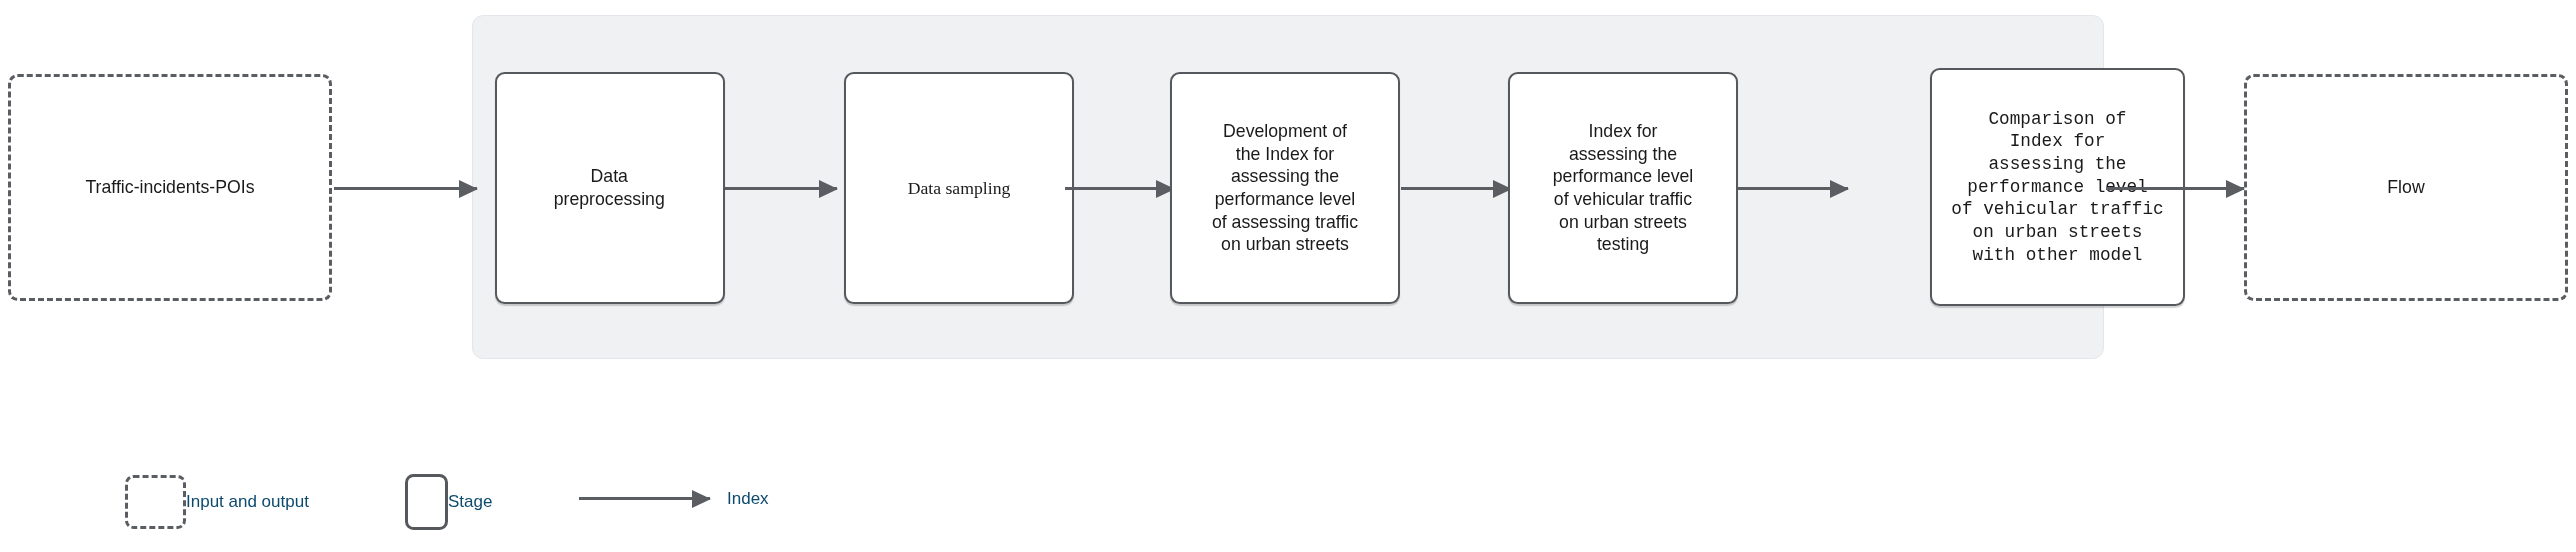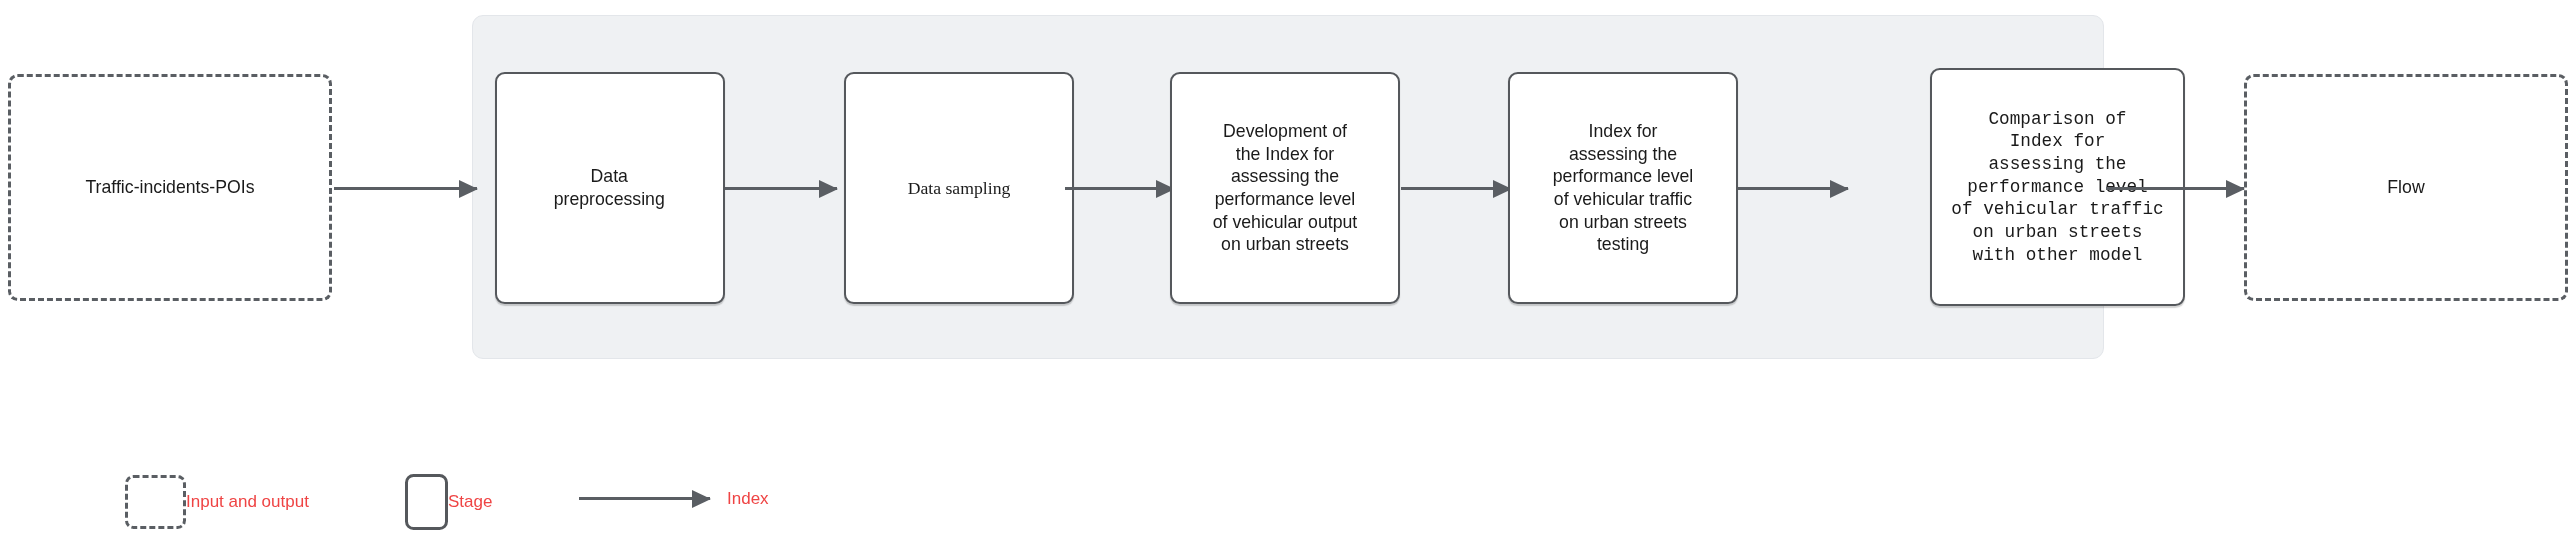--- a/index.html
+++ b/index.html
@@ -127,21 +127,21 @@
     right: -1.2px;
     top: 50%;
     transform: translateY(-50%);
     width: 0; height: 0;
     border-top: 9.8px solid transparent;
     border-bottom: 9.8px solid transparent;
     border-left: 19.5px solid #5a5e63;
   }
   .legend-text {
     font-size: 17px;
-    color: #ef4444;
+    color: #0c4a6e;
     white-space: nowrap;
   }
 </style>
 </head>
 <body>
 
 <div id="canvas">
 
   <div class="panel"></div>
 
@@ -162,21 +162,21 @@
     <span class="label">Data sampling</span>
   </div>
 
   <div class="arrow" style="left:1065px; top:187px; width:109px;"></div>
 
   <div class="node stage" style="left:1170px; top:72px; width:230px; height:232px;">
     <span class="label">Development of
 the Index for
 assessing the
 performance level
-of vehicular output
+of assessing traffic
 on urban streets</span>
   </div>
 
   <div class="arrow" style="left:1401px; top:187px; width:110px;"></div>
 
   <div class="node stage" style="left:1508px; top:72px; width:230px; height:232px;">
     <span class="label">Index for
 assessing the
 performance level
 of vehicular traffic

